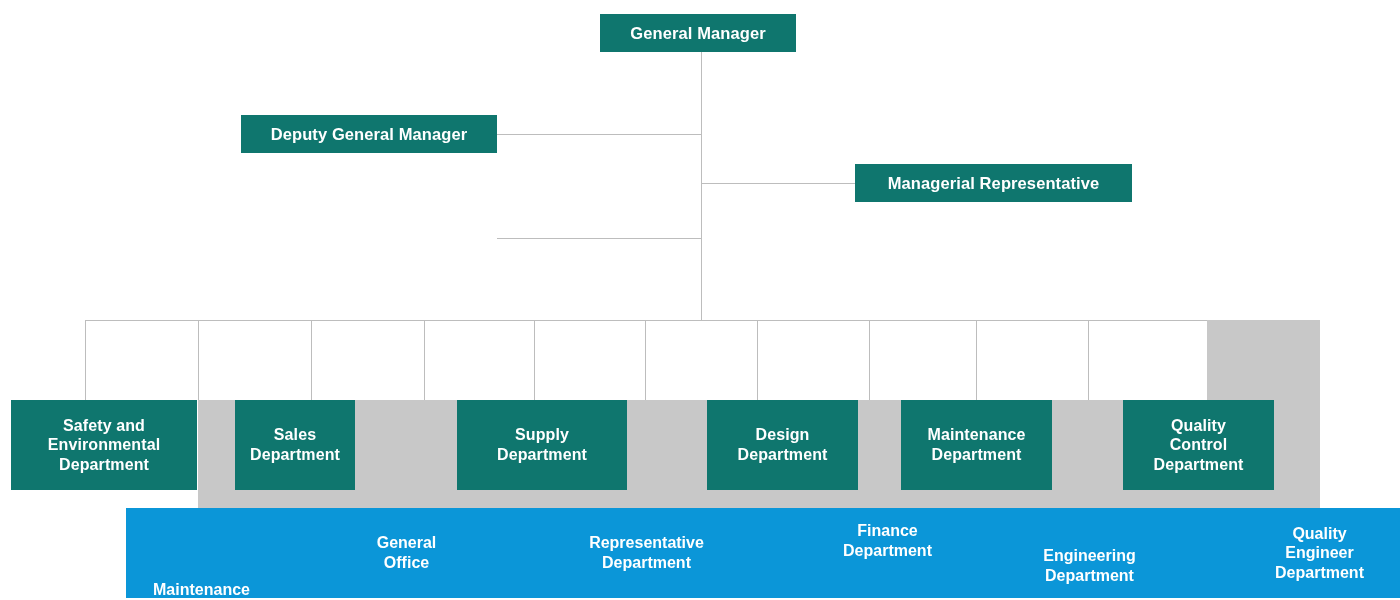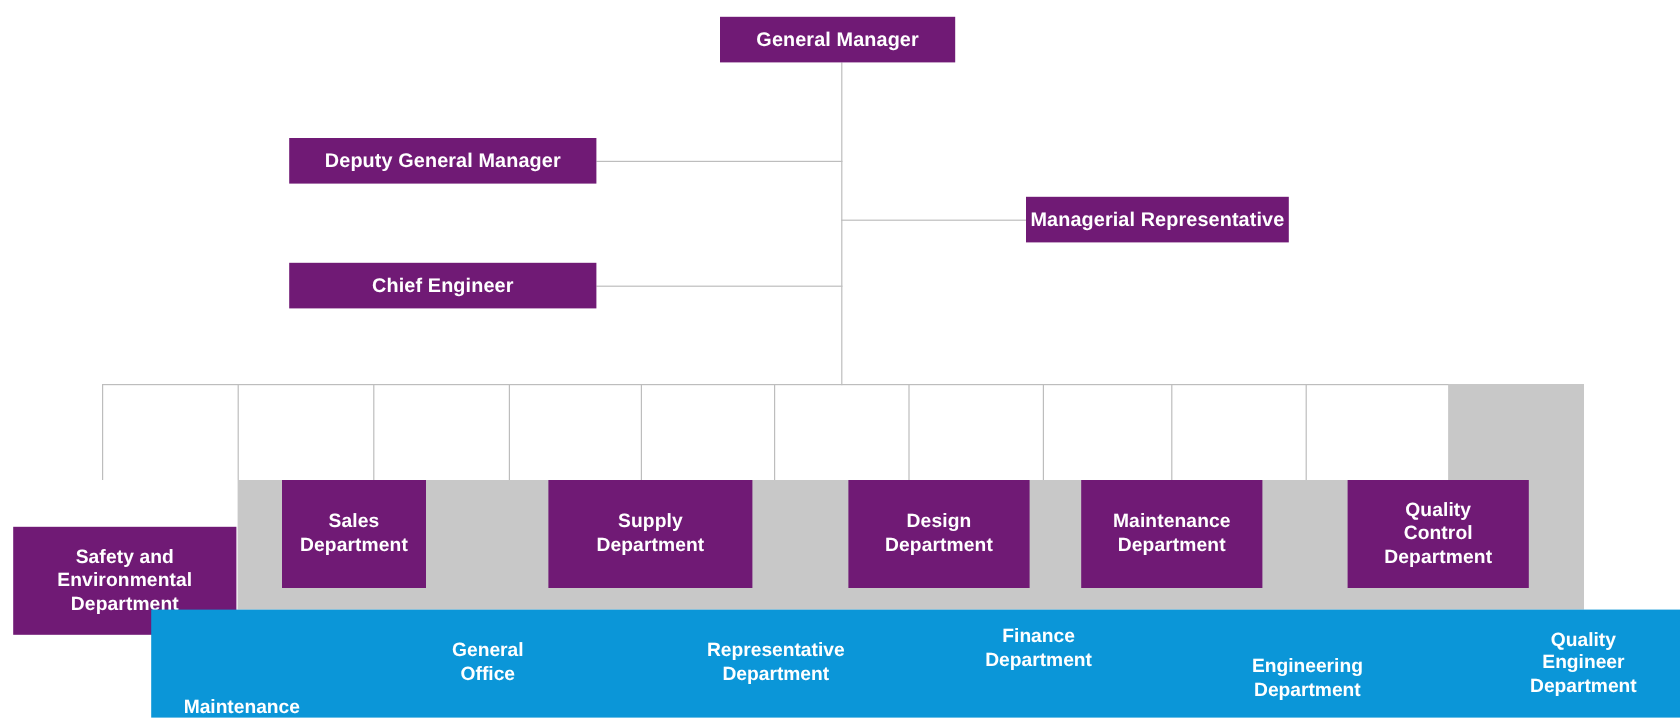--- a/index.html
+++ b/index.html
@@ -28,21 +28,21 @@
 
   
   .gray-band {
     position: absolute;
     background: #c8c8c8;
   }
 
   
   .node {
     position: absolute;
-    background: #701a75;
+    background: #0f766e;
     color: #ffffff;
     font-weight: bold;
     display: flex;
     align-items: center;
     justify-content: center;
     text-align: center;
     line-height: 1.22;
     box-sizing: border-box;
   }
   .node.exec {
@@ -104,29 +104,26 @@
   <div class="gray-band" style="left:1207px; top:320px; width:113px; height:82px;"></div>
 
   <div class="node exec" style="left:600px; top:14px; width:196px; height:38px;">
     <span>General Manager</span>
   </div>
 
   <div class="node exec" style="left:241px; top:115px; width:256px; height:38px;">
     <span>Deputy General Manager</span>
   </div>
 
-  <div class="node exec" style="left:855px; top:164px; width:219px; height:38px;">
+  <div class="node exec" style="left:855px; top:164px; width:277px; height:38px;">
     <span>Managerial Representative</span>
   </div>
 
-  <div class="node exec" style="left:241px; top:219px; width:256px; height:38px;">
-    <span>Chief Engineer</span>
-  </div>
-
-  <div class="node dept" style="left:11px; top:400px; width:186px; height:90px;margin-top:39px;">
+
+  <div class="node dept" style="left:11px; top:400px; width:186px; height:90px;">
     <div>
       <div>Safety and</div>
       <div>Environmental</div>
       <div>Department</div>
     </div>
   </div>
 
   <div class="node dept" style="left:235px; top:400px; width:120px; height:90px;">
     <div>
       <div>Sales</div>
@@ -179,21 +176,21 @@
     </div>
   </div>
 
   <div class="bottom-label" style="left:571px; top:508px; width:151px; height:90px;">
     <div>
       <div>Representative</div>
       <div>Department</div>
     </div>
   </div>
 
-  <div class="bottom-label" style="left:790px; top:508px; width:151px; height:66px;text-align:center;">
+  <div class="bottom-label" style="left:812px; top:508px; width:151px; height:66px;text-align:center;">
     <div>
       <div>Finance</div>
       <div>Department</div>
     </div>
   </div>
 
   <div class="bottom-label" style="left:1014px; top:508px; width:151px; height:116px;">
     <div>
       <div>Engineering</div>
       <div>Department</div>

